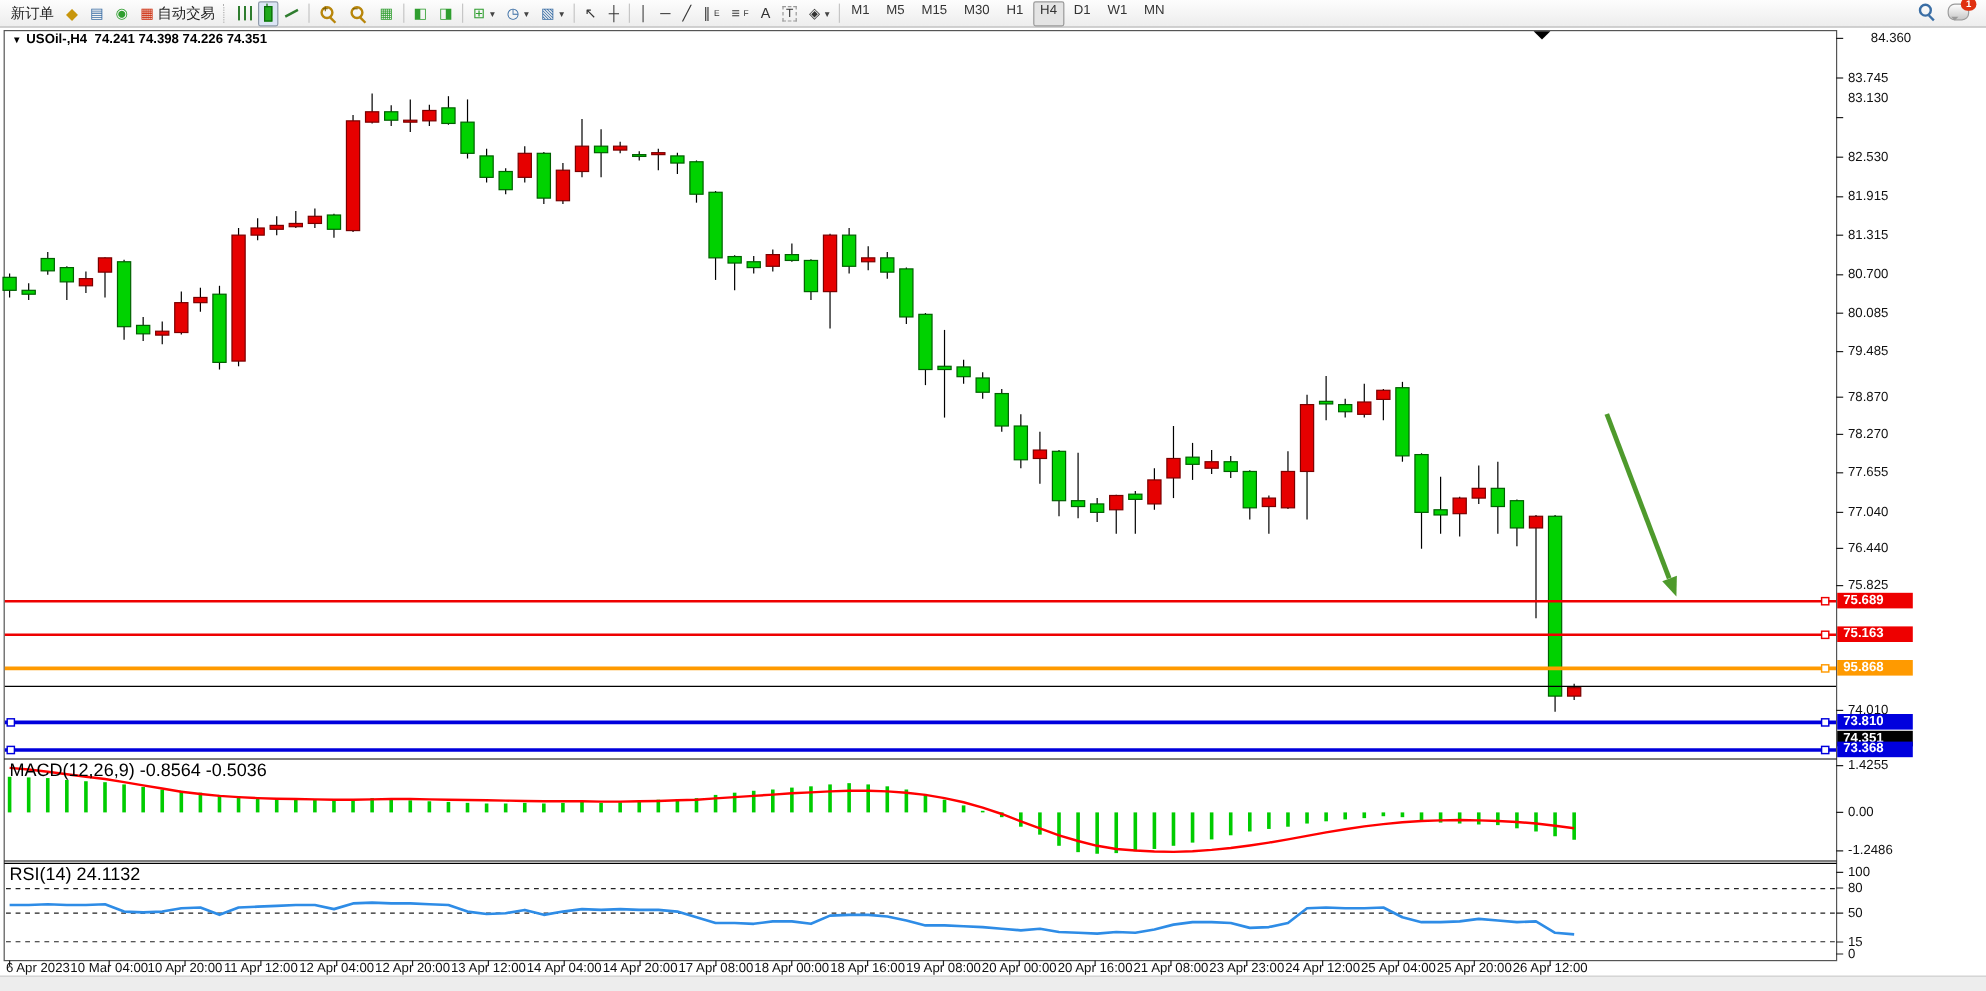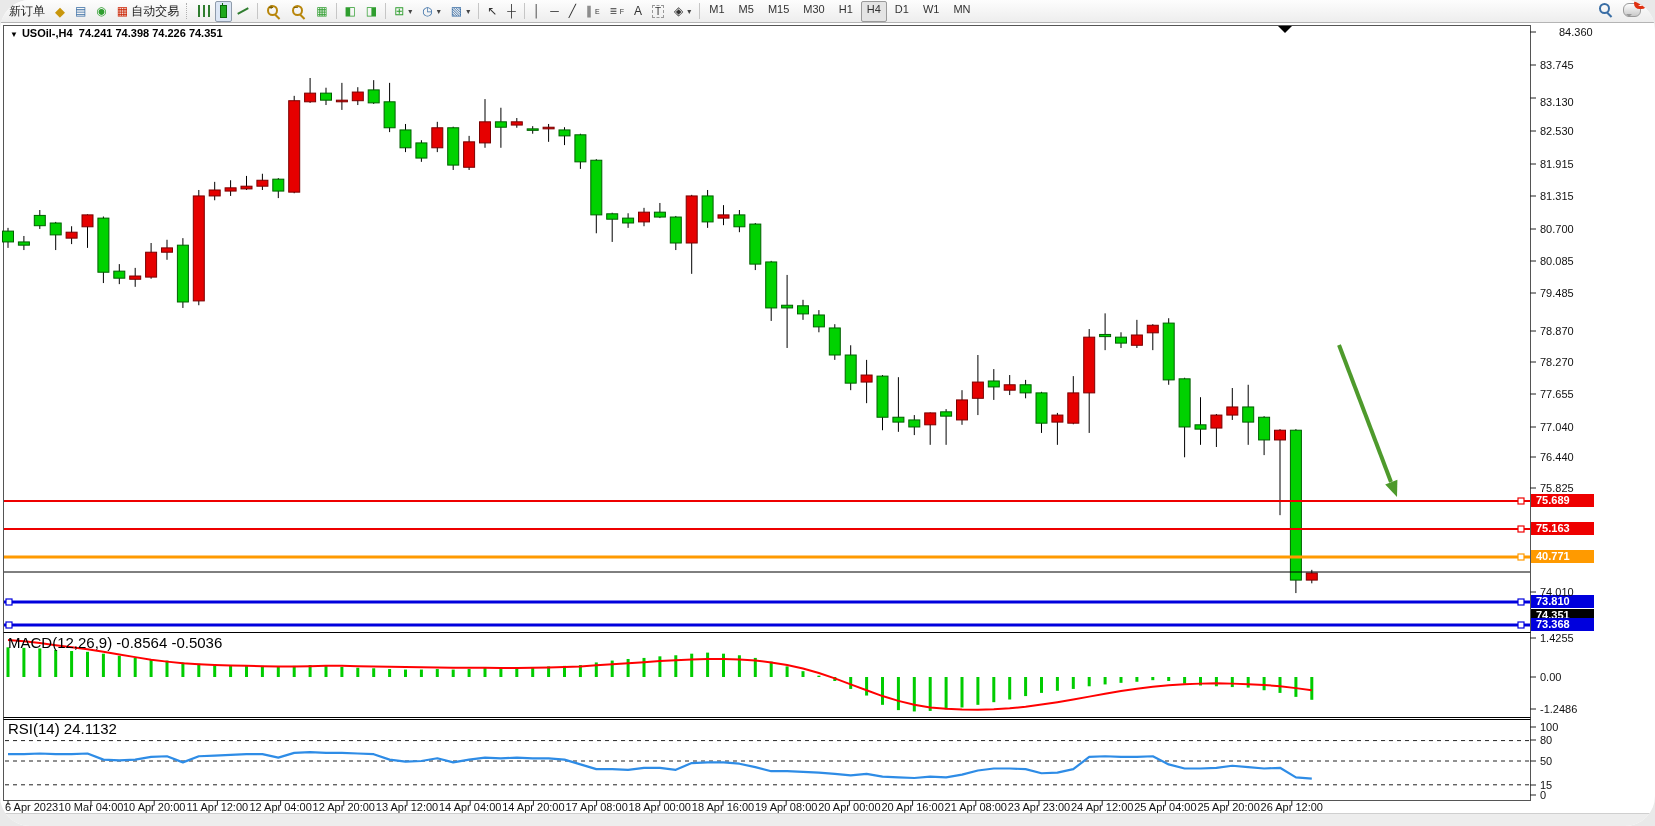--- a/index.html
+++ b/index.html
@@ -1,16 +1,16 @@
 <!DOCTYPE html>
 <html><head>
 <meta charset="utf-8">
 <style>
   html,body{margin:0;padding:0;background:#e9e9e9;font-family:"Liberation Sans",sans-serif;}
-  #app{position:relative;width:1655px;height:826px;background:#ffffff;overflow:hidden;border-radius:30px;}
+  #app{position:relative;width:1655px;height:826px;background:#ffffff;overflow:hidden;}
 
   
   #toolbar{position:absolute;left:0;top:0;width:1655px;height:23px;
     background:linear-gradient(#fdfdfd,#ededed);border-bottom:1px solid #b4b4b4;
     display:flex;align-items:center;padding:0 4px;box-sizing:border-box;font-size:12px;color:#222;}
   .tbtn{display:flex;align-items:center;gap:3px;height:19px;padding:0 4px;border:1px solid transparent;
     border-radius:2px;cursor:default;white-space:nowrap;}
   .tbtn.pressed{border-color:#8f9bab;background:#dce6f5;}
   .sep{width:1px;height:16px;background:#c6c6c6;margin:0 3px;flex:none;}
   .grip{width:4px;height:16px;border-left:1px dotted #b0b0b0;margin:0 2px;flex:none;}
@@ -503,27 +503,27 @@
 
   <div id="symbol-info">
     <span class="mark">▼</span><span>USOil-,H4</span>&nbsp;&nbsp;<span>74.241 74.398 74.226 74.351</span>
   </div>
   <div class="indlabel" style="top:634px;">MACD(12,26,9) -0.8564 -0.5036</div>
   <div class="indlabel" style="top:720px;">RSI(14) 24.1132</div>
 
   <div id="labels">
       <div class="plabel" style="top: 494px; background: rgb(238, 0, 0);">75.689</div>
       <div class="plabel" style="top: 522px; background: rgb(238, 0, 0);">75.163</div>
-      <div class="plabel" style="top: 550px; background: rgb(255, 154, 0);">40.771</div>
+      <div class="plabel" style="top: 550px; background: rgb(255, 154, 0);">95.868</div>
       <div class="plabel" style="top: 565px; background: rgb(0, 0, 0); margin-top: 44px;">74.351</div>
       <div class="plabel" style="top: 595px; background: rgb(0, 0, 221);">73.810</div>
       <div class="plabel" style="top: 618px; background: rgb(0, 0, 221);">73.368</div>
       <div class="ptick" style="top: 26px; margin-left: 19px;">84.360</div>
       <div class="ptick" style="top: 59px;">83.745</div>
-      <div class="ptick" style="top: 96px;">83.130</div>
+      <div class="ptick" style="top: 76px;">83.130</div>
       <div class="ptick" style="top: 125px;">82.530</div>
       <div class="ptick" style="top: 158px;">81.915</div>
       <div class="ptick" style="top: 190px;">81.315</div>
       <div class="ptick" style="top: 223px;">80.700</div>
       <div class="ptick" style="top: 255px;">80.085</div>
       <div class="ptick" style="top: 287px;">79.485</div>
       <div class="ptick" style="top: 325px;">78.870</div>
       <div class="ptick" style="top: 356px;">78.270</div>
       <div class="ptick" style="top: 388px;">77.655</div>
       <div class="ptick" style="top: 421px;">77.040</div>

